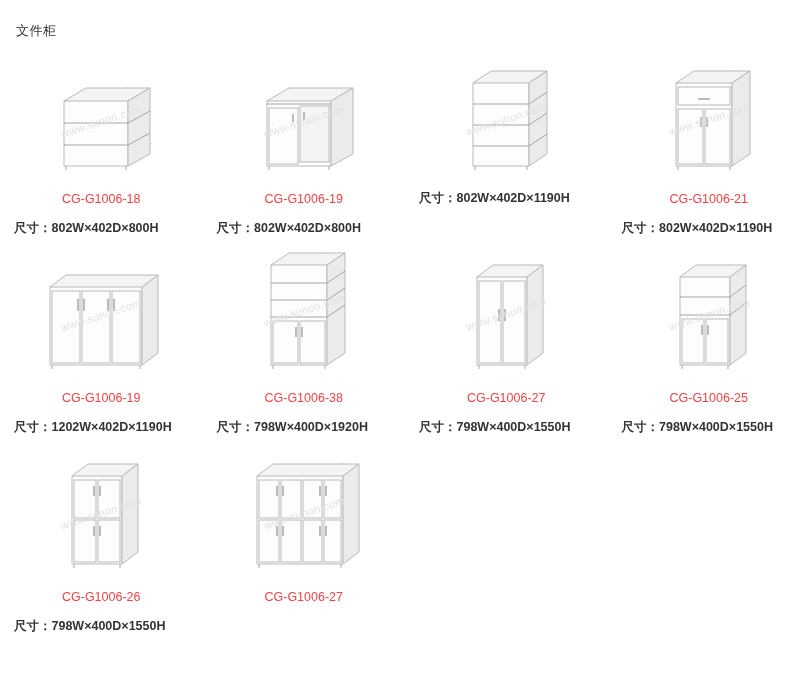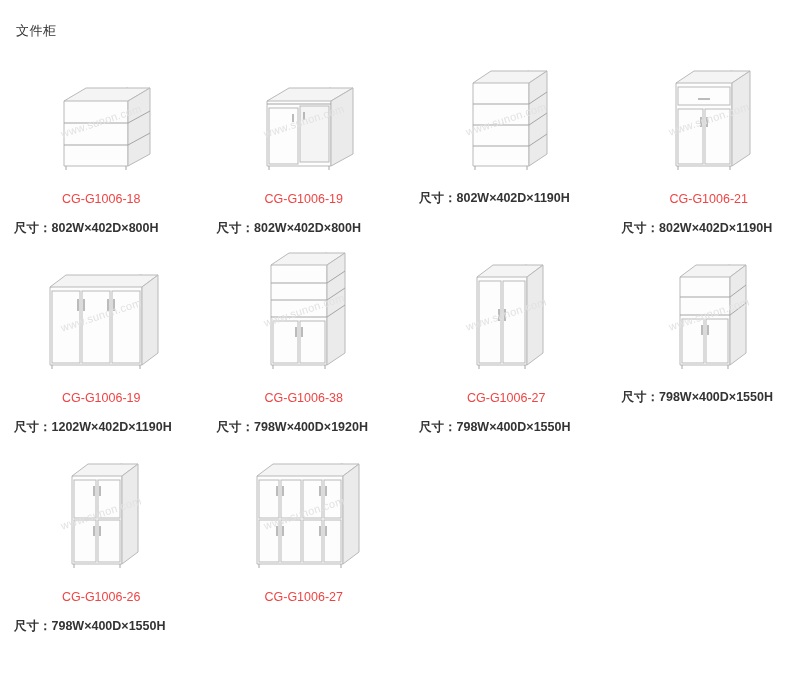--- a/index.html
+++ b/index.html
@@ -273,20 +273,21 @@
             <rect class="ln fillw" x="28" y="66" width="22" height="44"></rect>
             <rect class="ln fillw" x="52" y="66" width="22" height="44"></rect>
             <line class="handle" x1="48" y1="72" x2="48" y2="82"></line>
             <line class="handle" x1="54" y1="72" x2="54" y2="82"></line>
             <line class="ln2" x1="28" y1="112" x2="28" y2="116"></line>
             <line class="ln2" x1="74" y1="112" x2="74" y2="116"></line>
           </svg>
           <div class="watermark">www.sunon.com</div>
         </div>
       </div>
+      <div class="code">CG-G1006-25</div>
       <div class="size">尺寸：798W×400D×1550H</div>
     </div>
 
     <div class="cell">
       <div class="figure tall">
         <div class="fig-inner">
           <svg width="110" height="122" viewBox="0 0 110 122">
             <polygon class="ln fillw" points="26,24 26,112 76,112 76,12"></polygon>
             <polygon class="ln fillg" points="26,24 42,12 92,12 76,24"></polygon>
             <polygon class="ln filld" points="76,24 92,12 92,100 76,112"></polygon>

